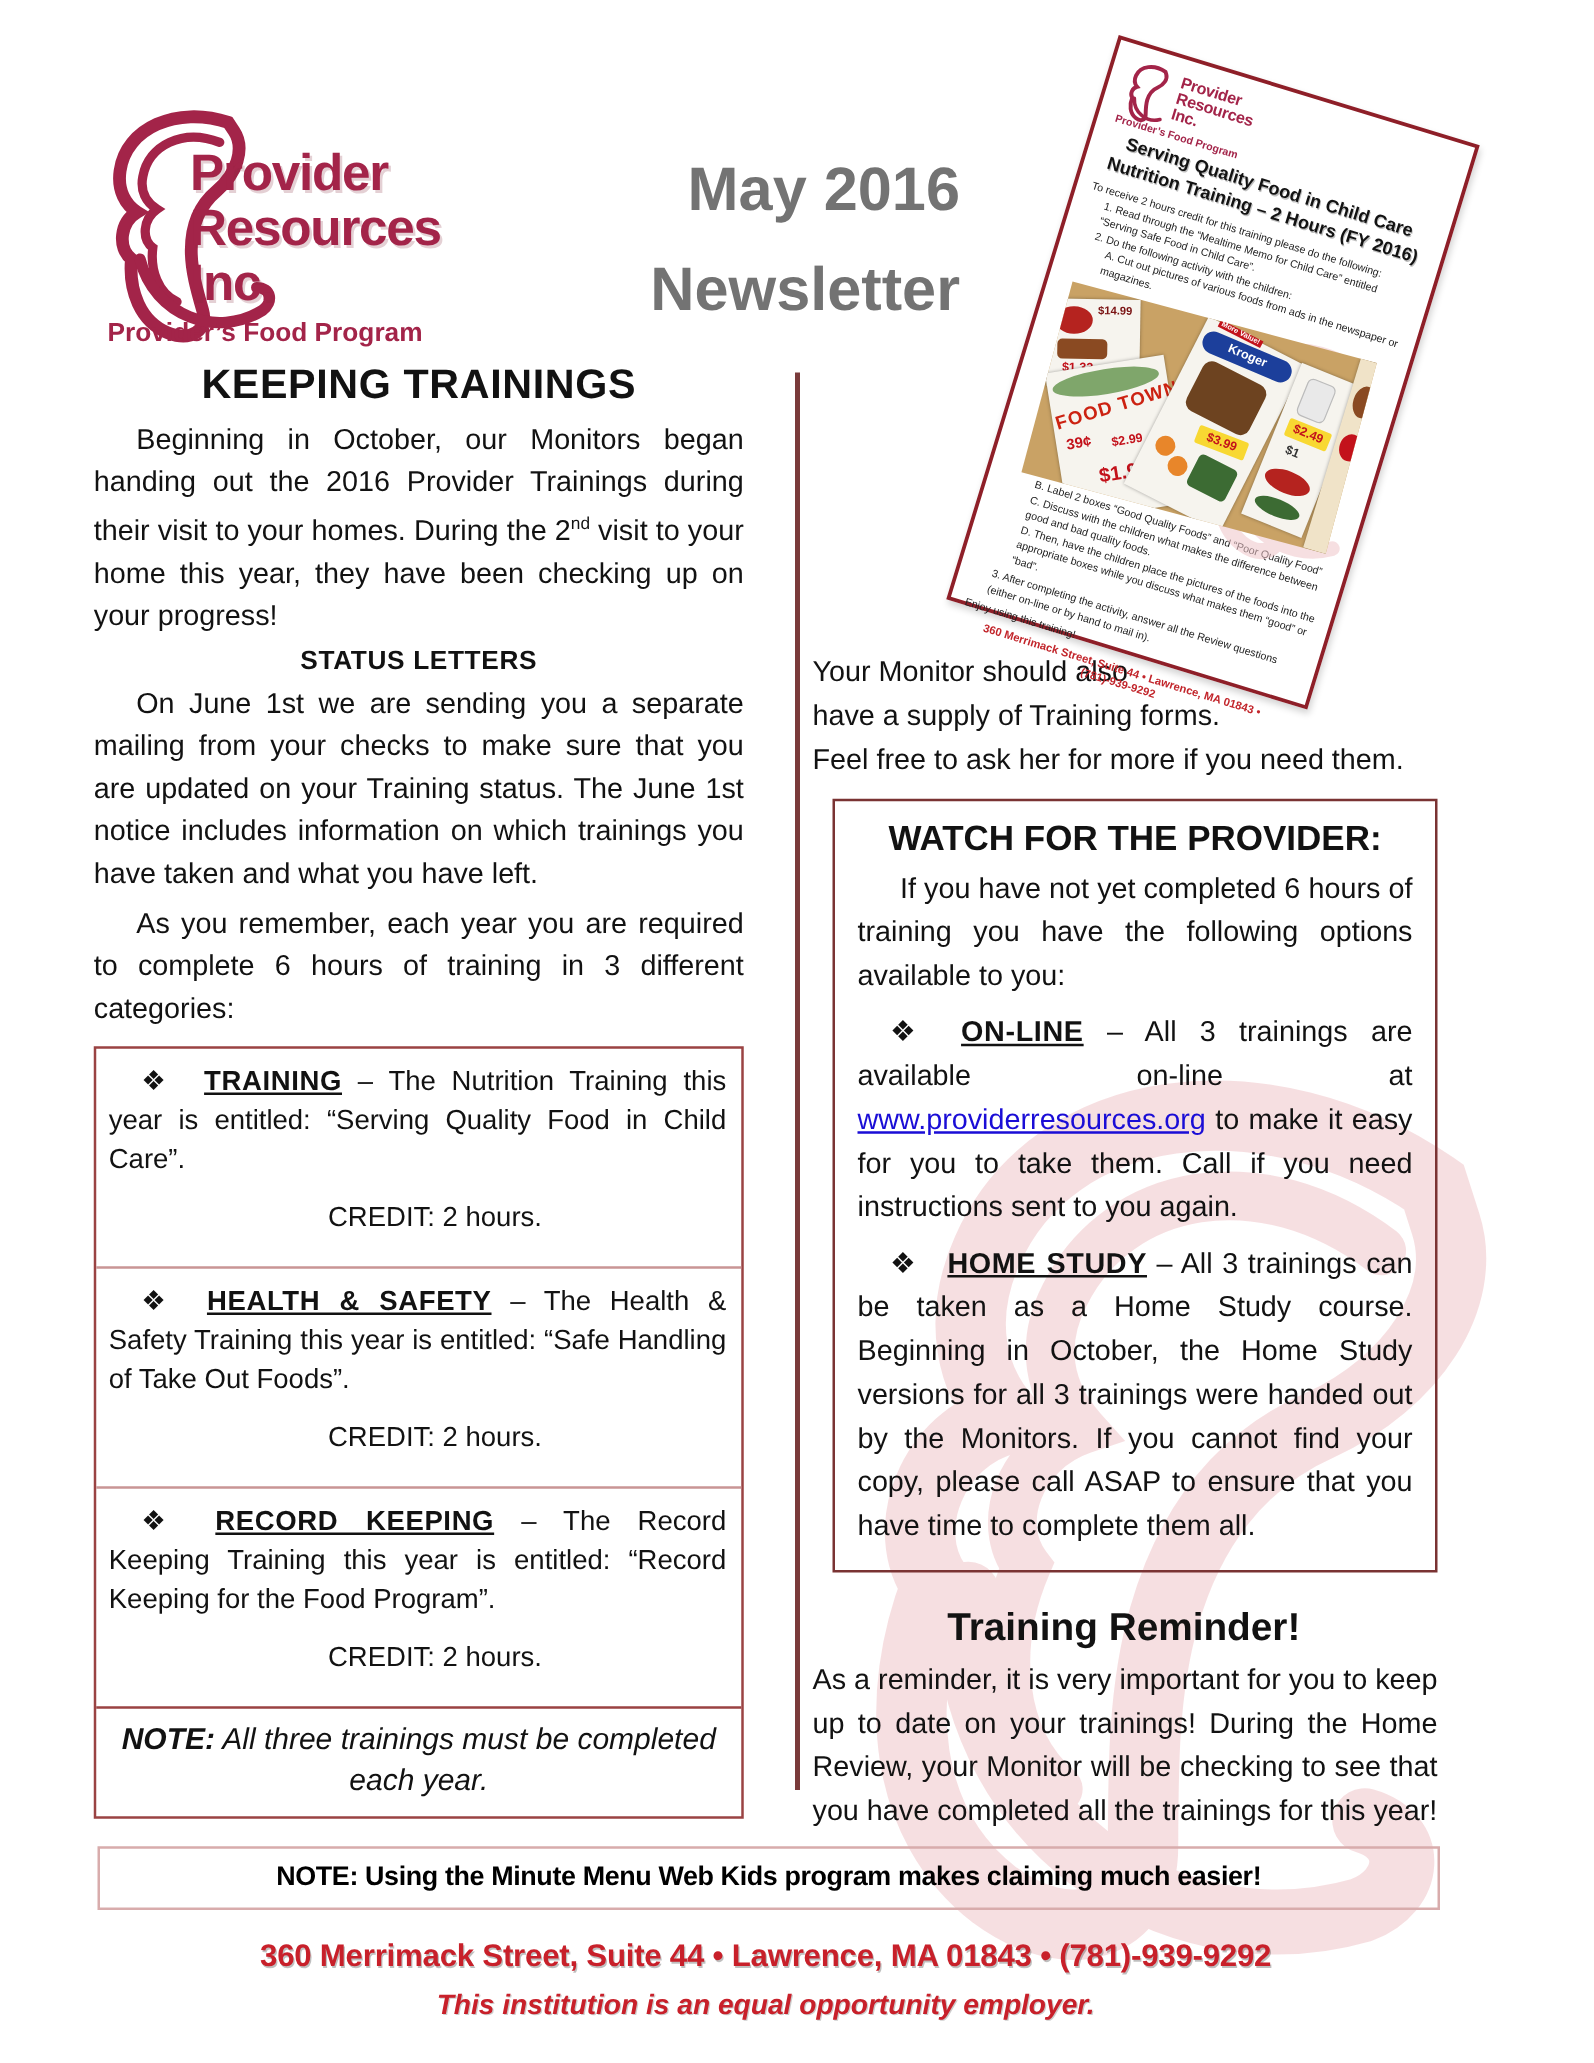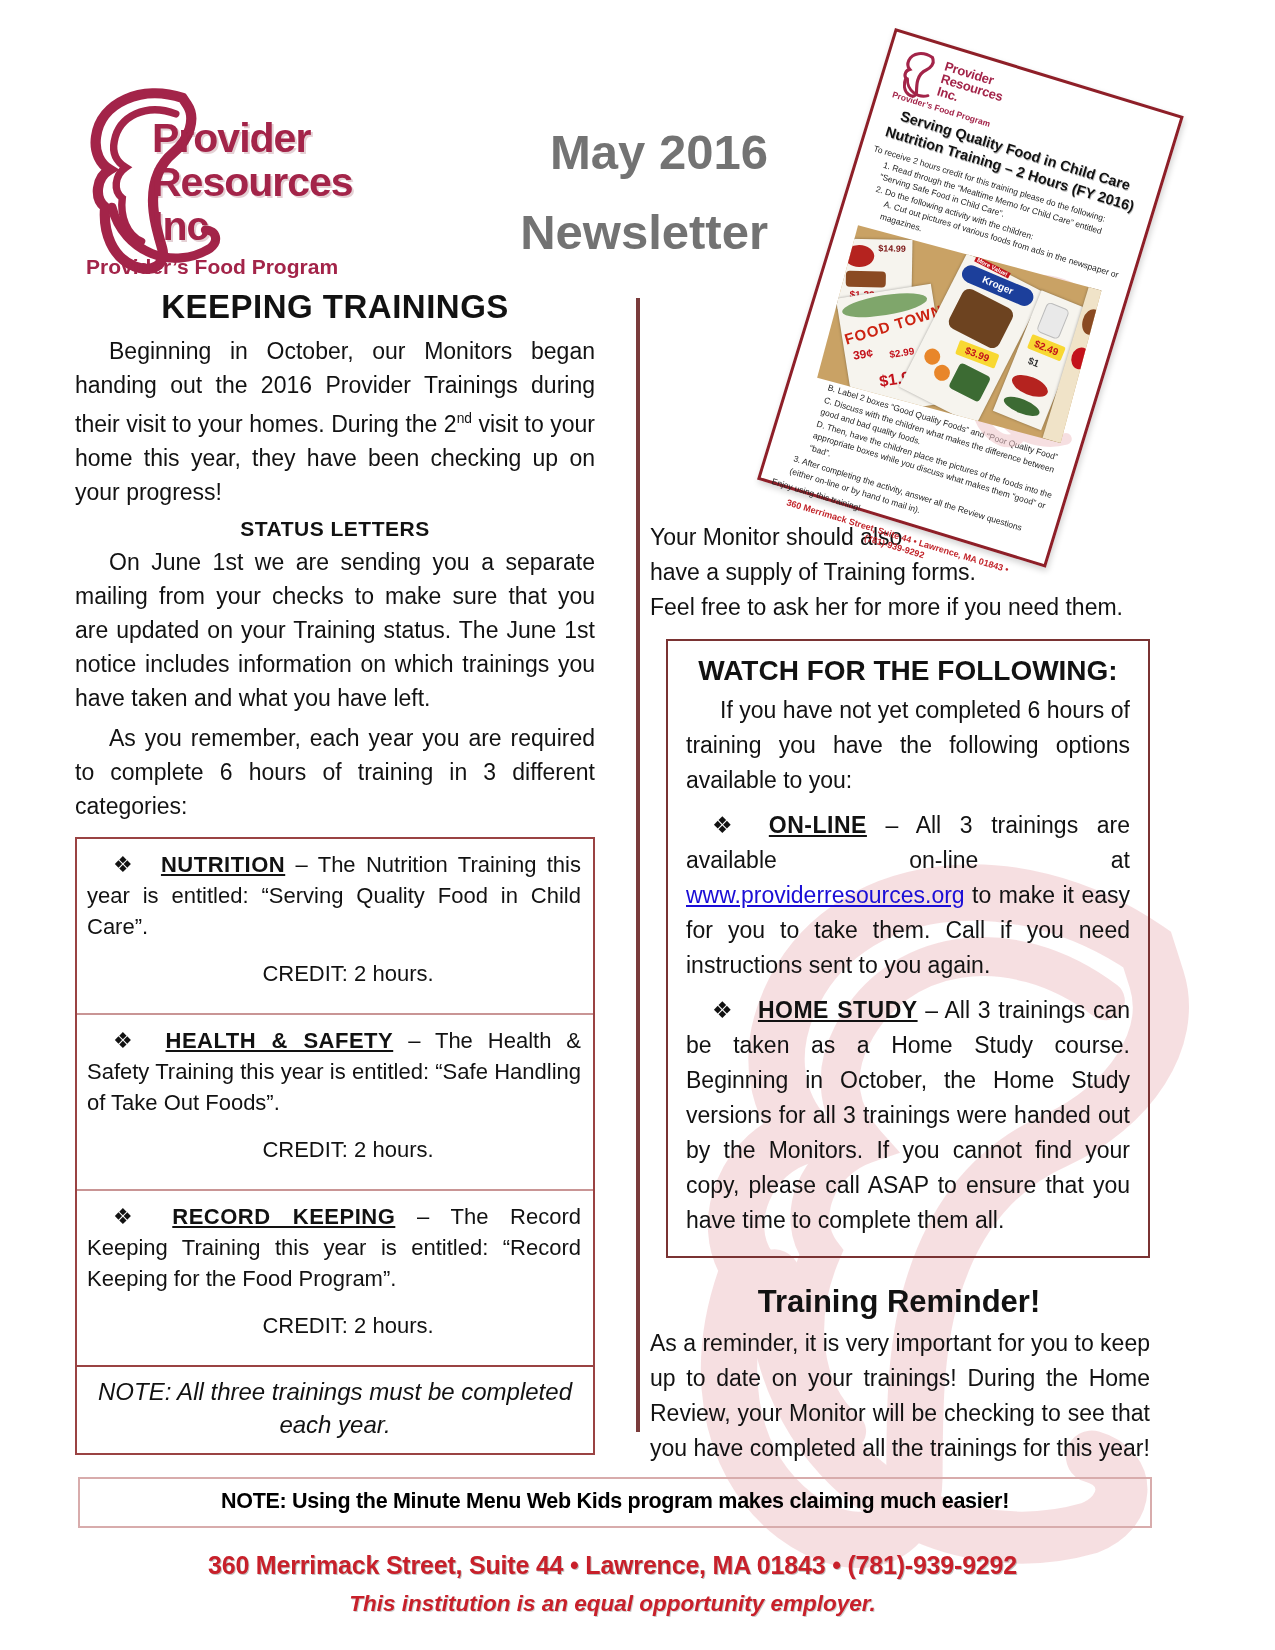--- a/index.html
+++ b/index.html
@@ -62,21 +62,21 @@
                padding:11px 0;letter-spacing:.5px;border-bottom:2px solid #9a4343;
                box-shadow:inset 0 0 0 3px #c9908f;}
   .cell{padding:10px 12px 8px 10px;font-size:22px;line-height:31px;}
   .cell + .cell{border-top:2px solid #c99595;}
   .item{margin:0;text-align:justify;text-indent:26px;}
   .bullet{margin-right:24px;}
   .item-t{font-weight:bold;text-decoration:underline;letter-spacing:.5px;}
   .credit{margin:16px;padding-left:28px;text-align:center;}
   .note-cell{padding:8px 14px 12px 14px;border-top:2px solid #9a4343;
              font-size:24px;line-height:33px;font-style:italic;text-align:center;}
-  .note-cell .nb{font-weight:normal;}
+  .note-cell .nb{font-weight:bold;}
 
   
   .monitor-note{font-size:23px;line-height:35px;margin:2px 0 14px 2px;}
   .options-box{border:2px solid #7a3333;background:transparent;margin-left:18px;
                padding:14px 18px 18px 18px;}
   .opt-h1{font-size:29px;font-weight:bold;text-align:center;text-decoration:underline;
           margin:2px 0 8px 0;letter-spacing:.5px;}
   .opt-h2{font-size:28px;font-weight:bold;text-align:center;margin:0 0 6px 0;}
   .opt-p{font-size:23px;line-height:35px;text-align:justify;margin:0 0 10px 0;}
   .link{color:#1a0dd6;text-decoration:underline;cursor:pointer;}
@@ -198,21 +198,21 @@
     <div class="h-big">KEEPING TRAININGS</div>
     <p class="body-p ind"><span>Beginning in October, our Monitors began handing out the 2016 Provider Trainings during their visit to your homes. During the 2</span><sup>nd</sup><span> visit to your home this year, they have been checking up on your progress!</span></p>
 
     <div class="h-mid">STATUS LETTERS</div>
     <p class="body-p ind">On June 1st we are sending you a separate mailing from your checks to make sure that you are updated on your Training status. The June 1st notice includes information on which trainings you have taken and what you have left.</p>
     <p class="body-p ind" style="margin-top:6px;">As you remember, each year you are required to complete 6 hours of training in 3 different categories:</p>
 
     <div class="annual-box">
 
       <div class="cell">
-        <p class="item"><span class="bullet">❖</span><span class="item-t">NUTRITION</span><span> – </span><span>The Nutrition Training this year is entitled: “Serving Quality Food in Child Care”.</span></p>
+        <p class="item"><span class="bullet">❖</span><span class="item-t">TRAINING</span><span> – </span><span>The Nutrition Training this year is entitled: “Serving Quality Food in Child Care”.</span></p>
         <p class="credit">CREDIT: 2 hours.</p>
       </div>
 
       <div class="cell">
         <p class="item"><span class="bullet">❖</span><span class="item-t">HEALTH &amp; SAFETY</span><span> – </span><span>The Health &amp; Safety Training this year is entitled: “Safe Handling of Take Out Foods”.</span></p>
         <p class="credit">CREDIT: 2 hours.</p>
       </div>
 
       <div class="cell">
         <p class="item"><span class="bullet">❖</span><span class="item-t">RECORD KEEPING</span><span> – </span><span>The Record Keeping Training this year is entitled: “Record Keeping for the Food Program”.</span></p>
@@ -224,21 +224,21 @@
   </div>
 
   <div class="right-col">
     <div class="monitor-note">
       <div>Your Monitor should also</div>
       <div>have a supply of Training forms.</div>
       <div>Feel free to ask her for more if you need them.</div>
     </div>
 
     <div class="options-box">
-      <div class="opt-h2">WATCH FOR THE FOLLOWING:</div>
+      <div class="opt-h2">WATCH FOR THE PROVIDER:</div>
       <p class="opt-p ind">If you have not yet completed 6 hours of training you have the following options available to you:</p>
 
       <p class="opt-p item"><span class="bullet">❖</span><span class="item-t">ON-LINE</span><span> – </span><span>All 3 trainings are available on-line at </span><a class="link">www.providerresources.org</a><span> to make it easy for you to take them. Call if you need instructions sent to you again.</span></p>
 
       <p class="opt-p item" style="margin-bottom:0;"><span class="bullet">❖</span><span class="item-t">HOME STUDY</span><span> – </span><span>All 3 trainings can be taken as a Home Study course. Beginning in October, the Home Study versions for all 3 trainings were handed out by the Monitors. If you cannot find your copy, please call ASAP to ensure that you have time to complete them all.</span></p>
     </div>
 
     <div class="reminder-h">Training Reminder!</div>
     <p class="reminder-p">As a reminder, it is very important for you to keep up to date on your trainings! During the Home Review, your Monitor will be checking to see that you have completed all the trainings for this year!</p>
   </div>

